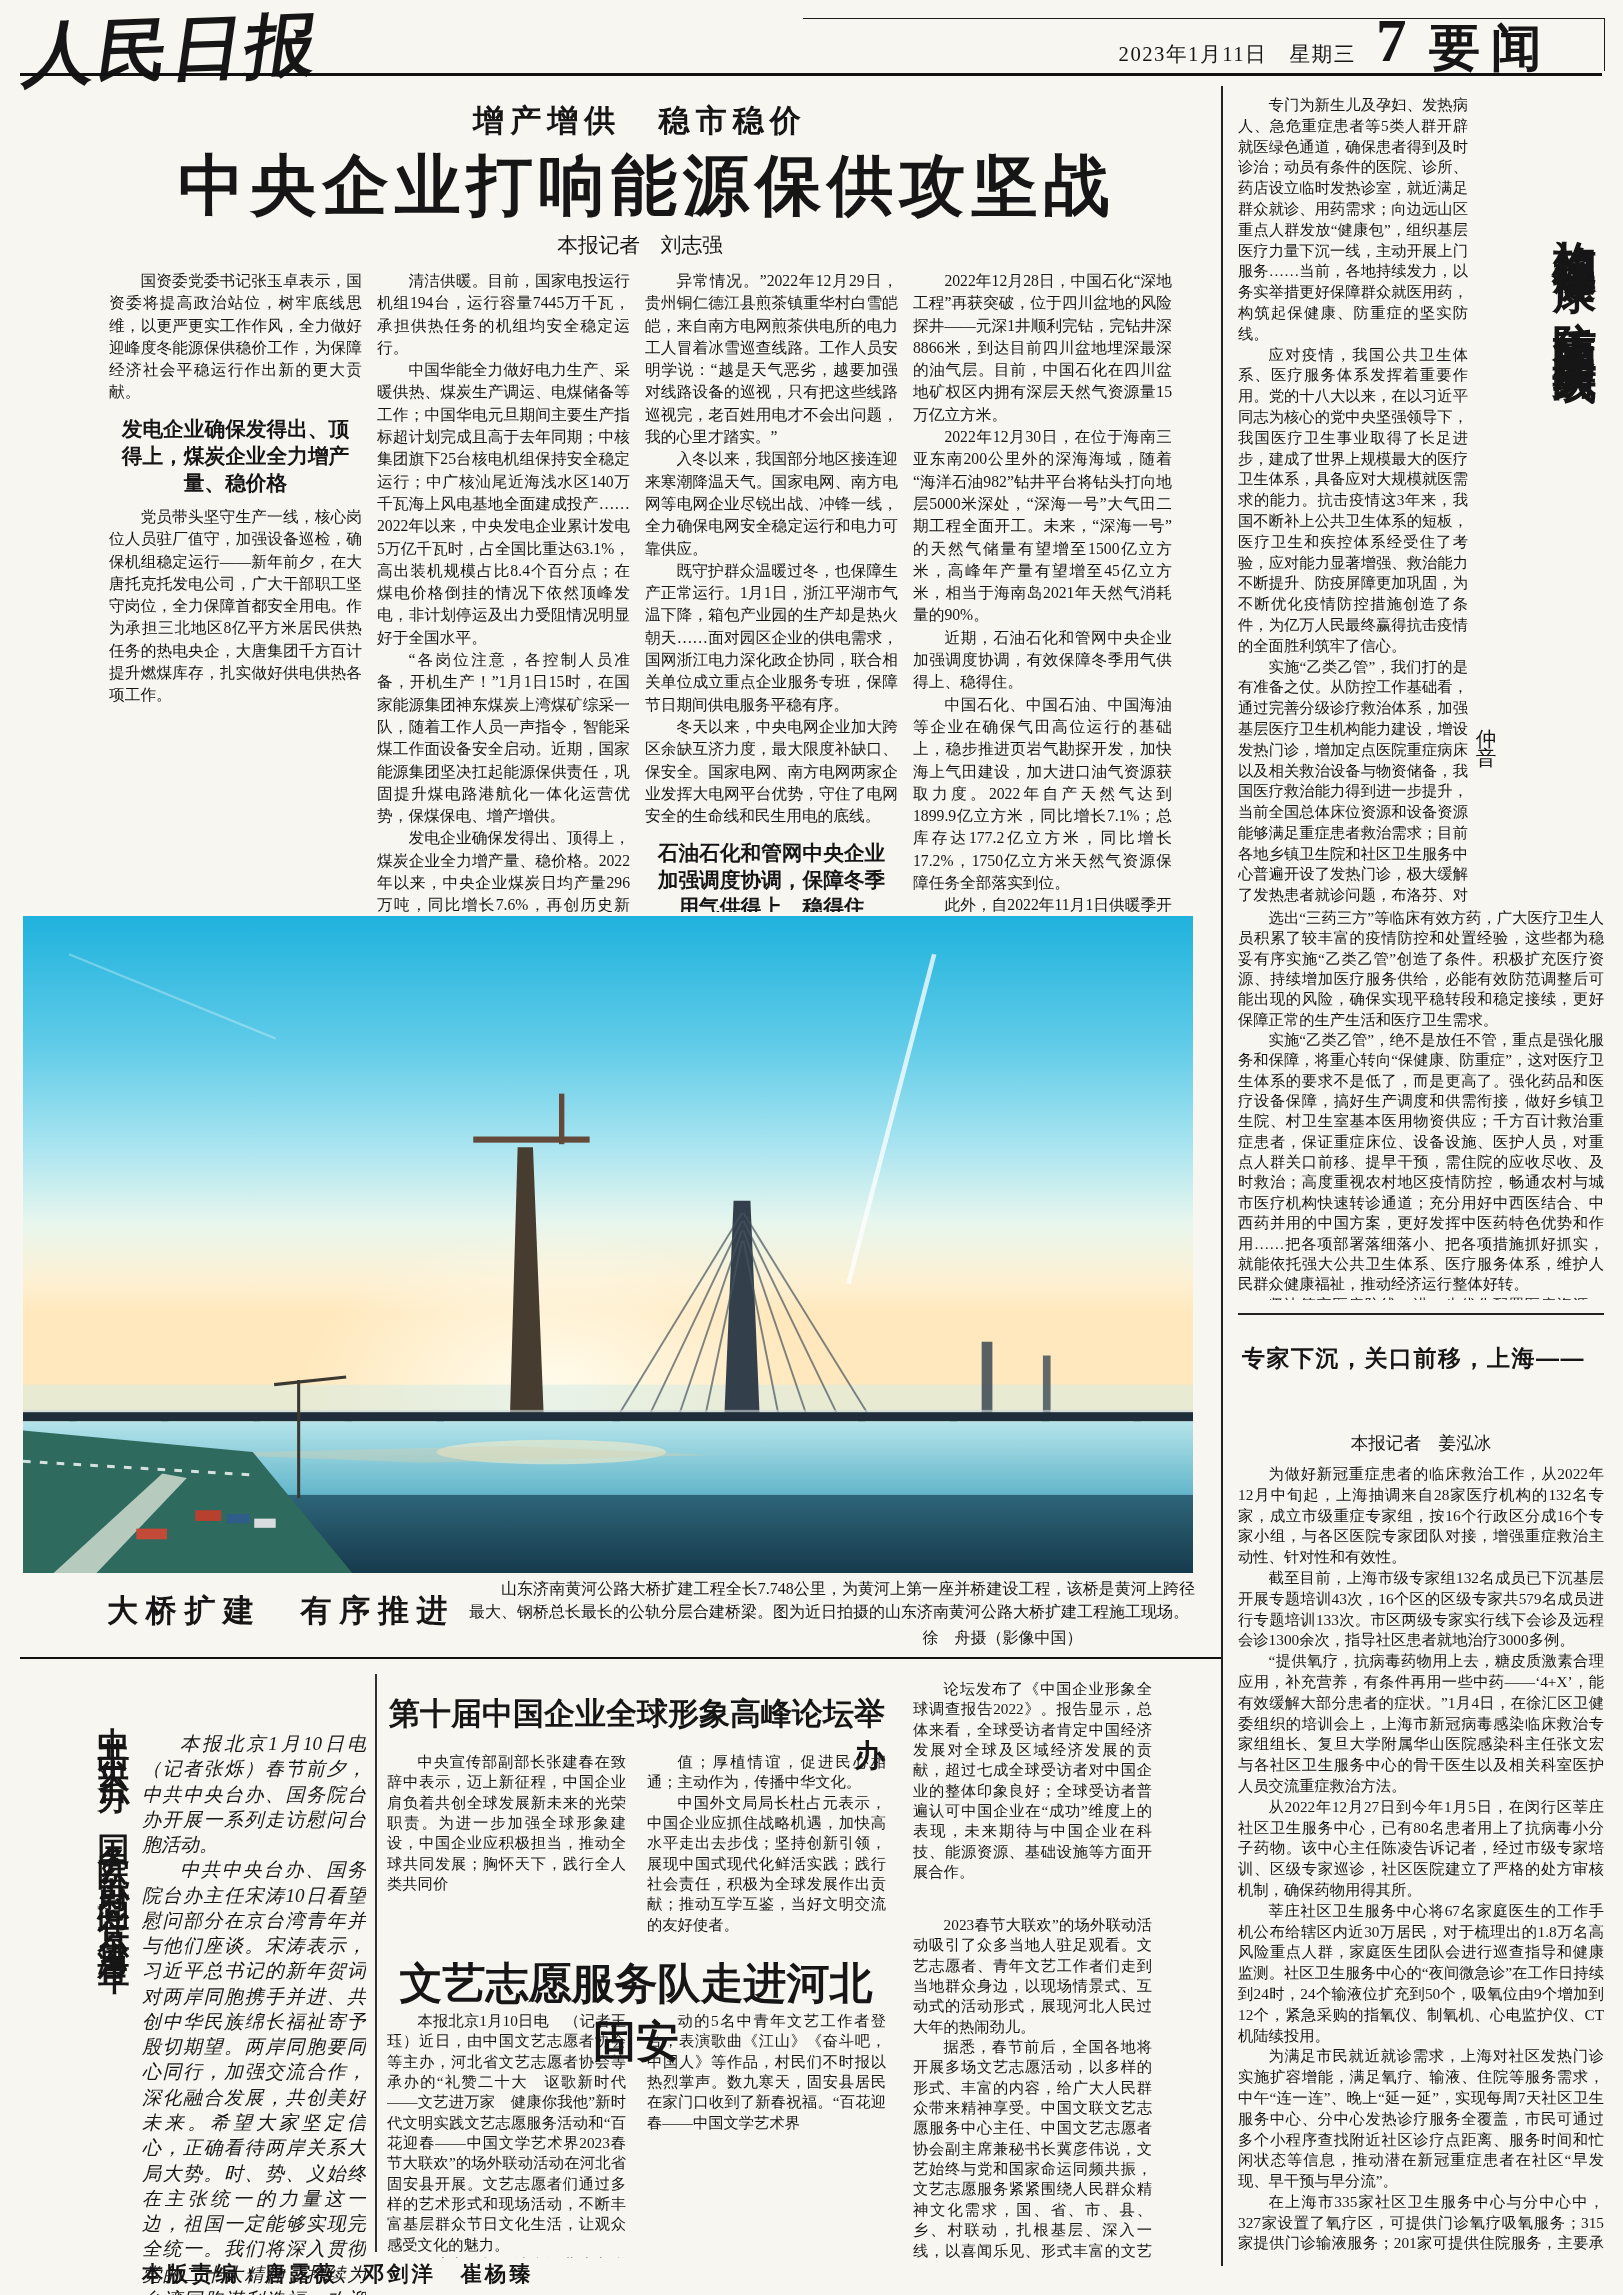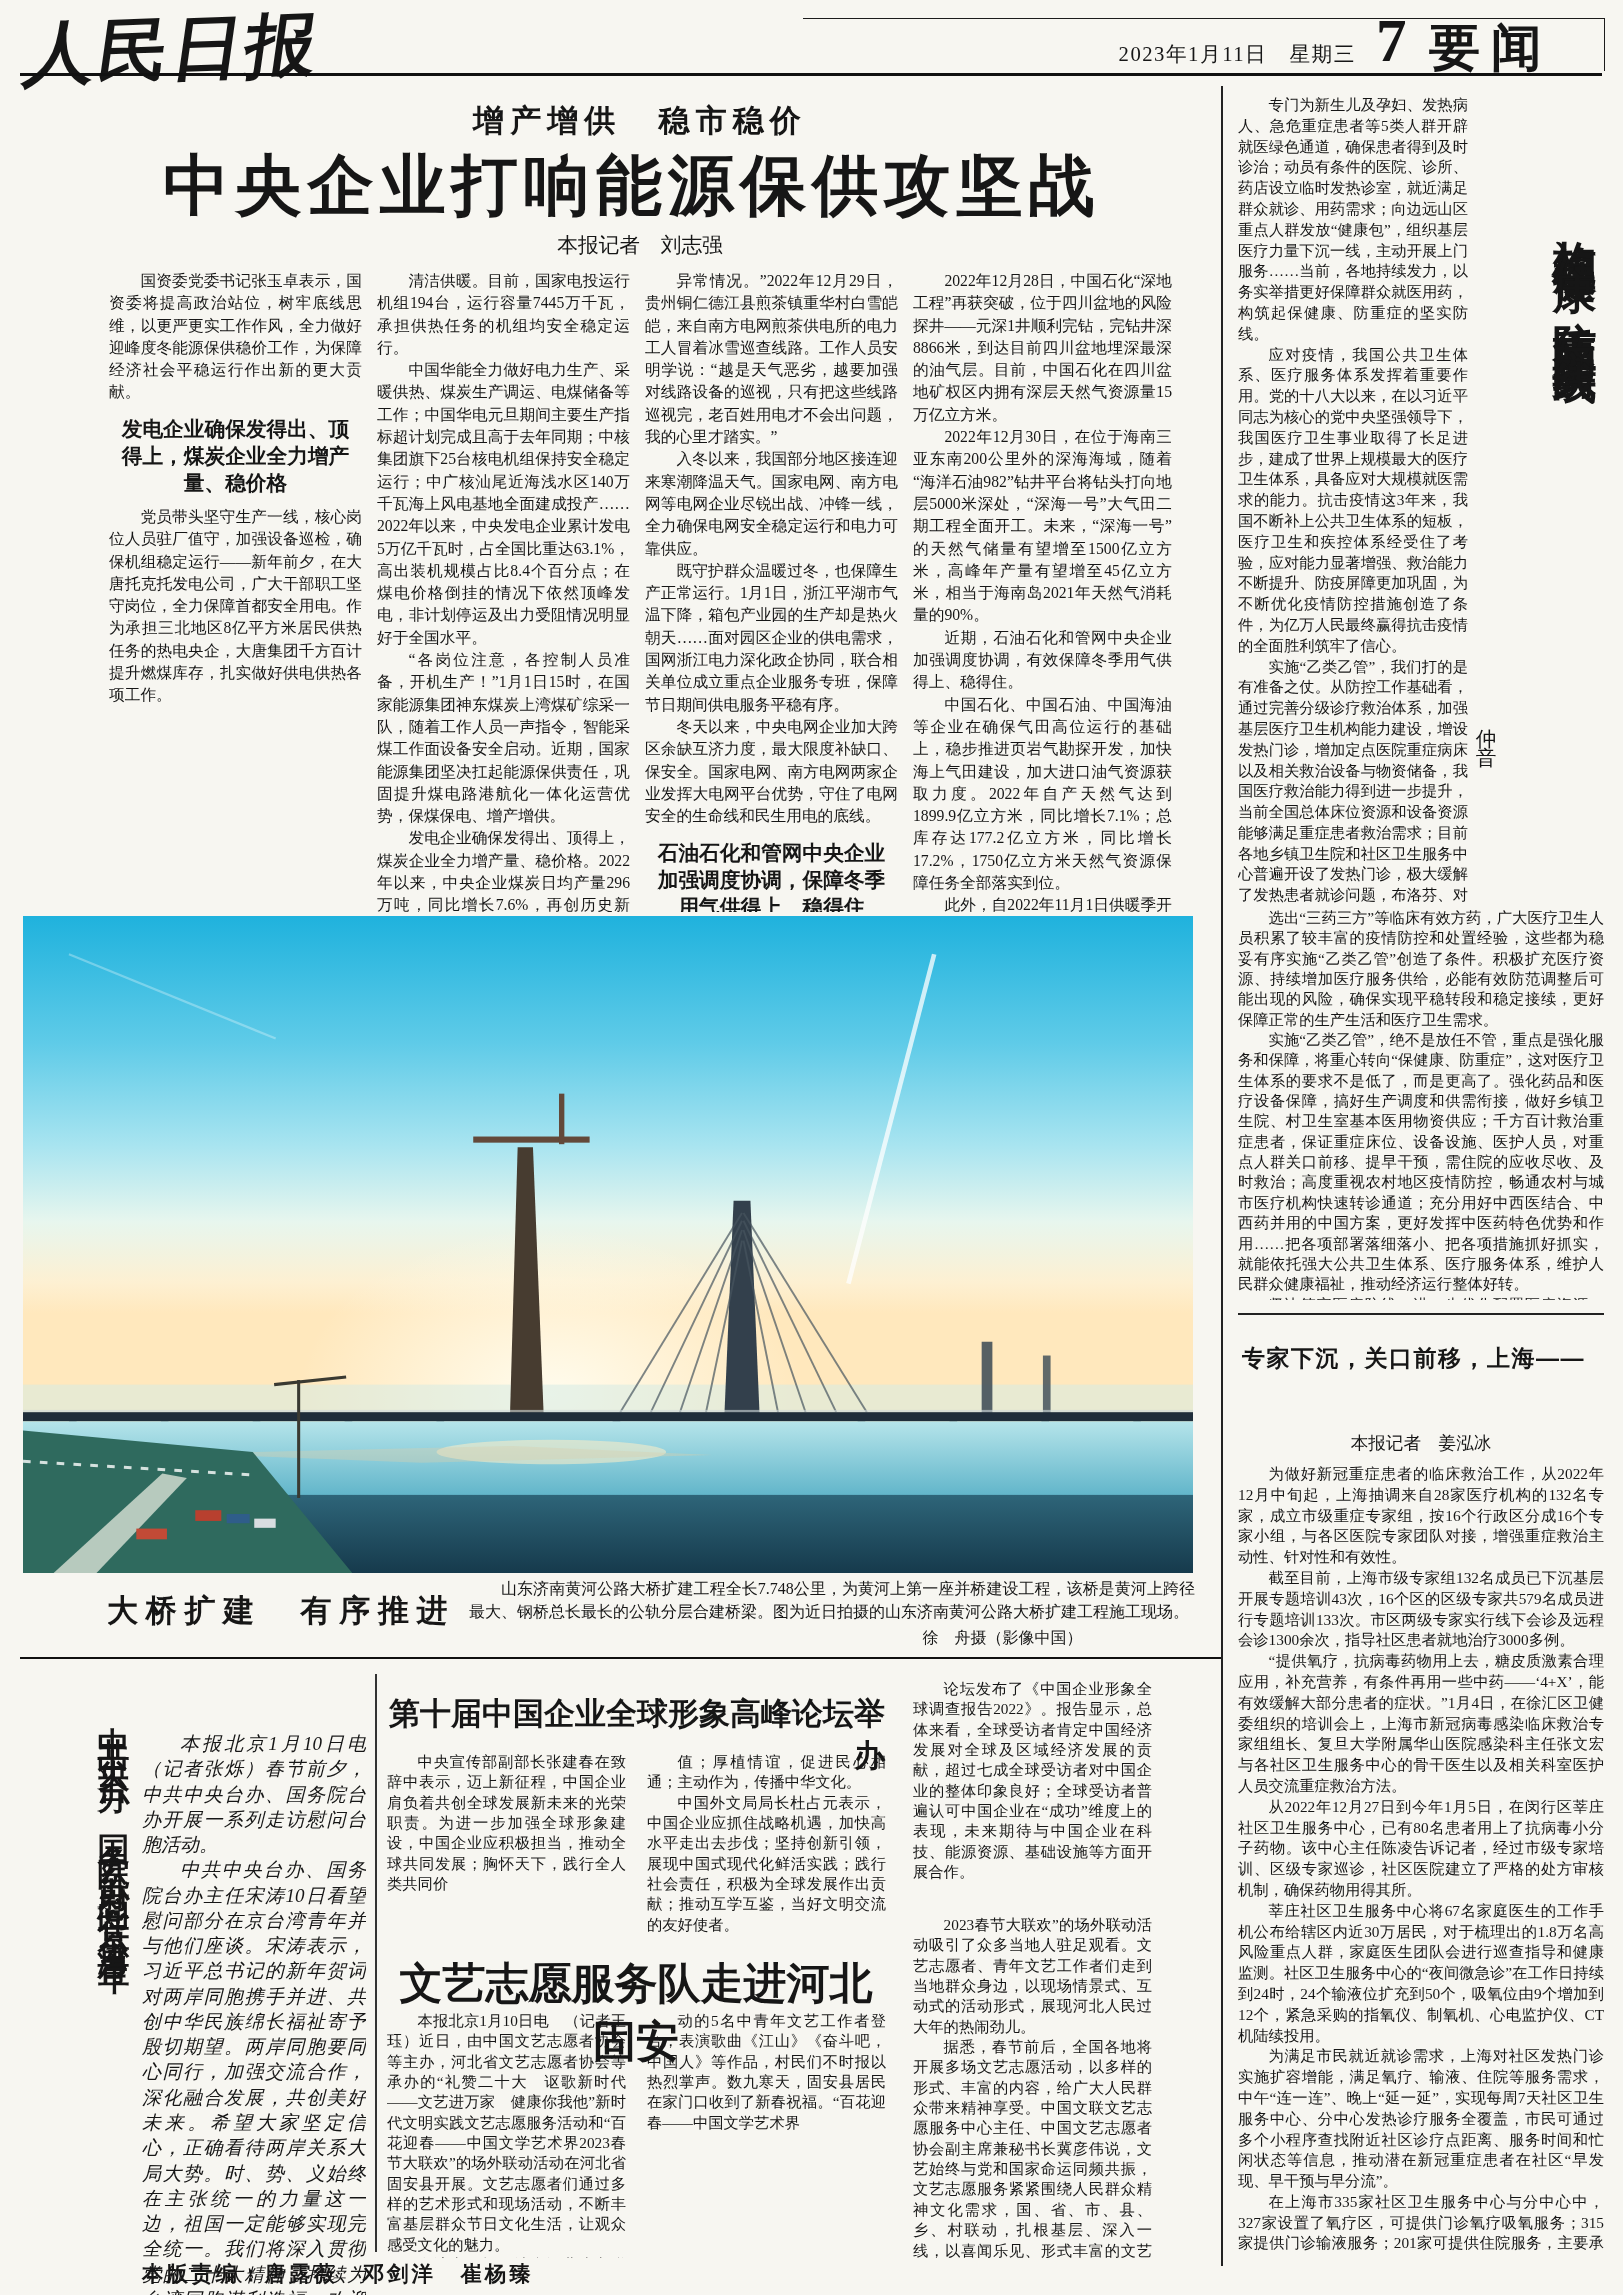--- a/index.html
+++ b/index.html
@@ -17,21 +17,21 @@
   .hdr-frame{left:803px;top:18.4px;width:801px;height:52px;
     border-top:1.5px solid #1c1c1c;border-right:1.5px solid #1c1c1c;}
   .hdr-date{left:996px;top:40px;width:360px;text-align:right;font-size:20.7px;letter-spacing:1.5px;}
   .page-no{left:1376px;top:6.1px;font-size:61px;font-weight:900;font-family:"Liberation Serif",serif;}
   .section-name{left:1429px;top:13.8px;font-size:51px;font-weight:900;letter-spacing:10.7px;
     font-family:"Liberation Sans", sans-serif;}
   .hdr-rule{left:20px;top:73px;width:1582px;height:3.1px;background:#111;}
   .v-rule-main{left:1221px;top:86px;width:1.5px;height:2180px;background:#222;}
   
   .lead-kicker{left:107px;top:100px;width:1066px;text-align:center;font-size:31px;font-weight:700;letter-spacing:6.1px;}
-  .lead-title{left:99px;top:141px;width:1066px;text-align:center;font-size:66px;font-weight:900;letter-spacing:6.1px;
+  .lead-title{left:114px;top:141px;width:1066px;text-align:center;font-size:66px;font-weight:900;letter-spacing:6.1px;
     font-family:Liberation Sans, sans-serif;}
   .lead-byline{left:107px;top:231px;width:1066px;text-align:center;font-size:20.7px;}
   .news-col{top:270px;width:253px;height:642px;overflow:hidden;
     font-size:15.7px;line-height:1.42;text-align:justify;}
   .news-col p, .txt p{margin:0;text-indent:2em;}
   .subhead{font-family:"Liberation Sans", sans-serif;font-weight:800;font-size:20.7px;
     line-height:1.3;text-align:center;margin:12.3px 3.1px 9.2px;text-indent:0;}
   #lcol1{left:109px;} #lcol2{left:377px;} #lcol3{left:645px;} #lcol4{left:913px;width:259px;}
   
   .photo{left:23px;top:916px;width:1170px;height:657px;overflow:hidden;background:#bfe8ef;}

